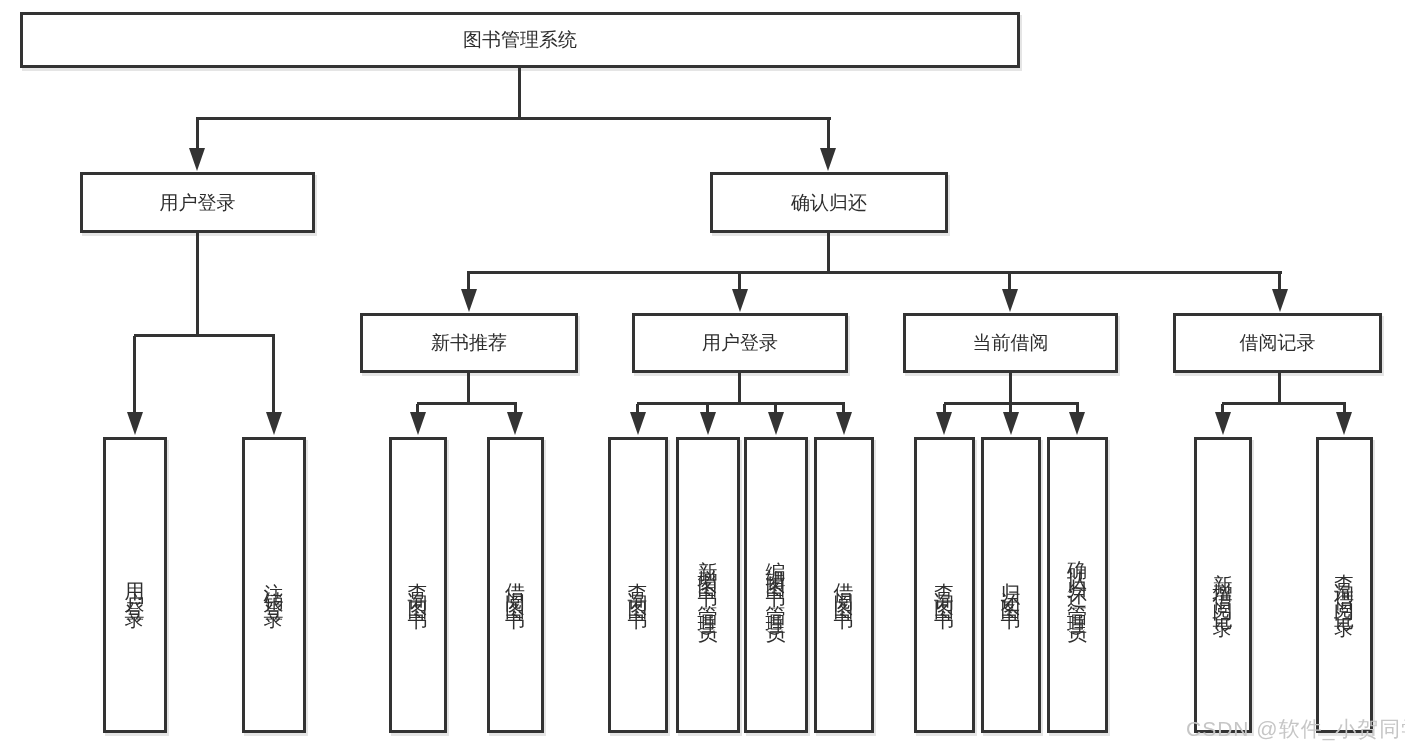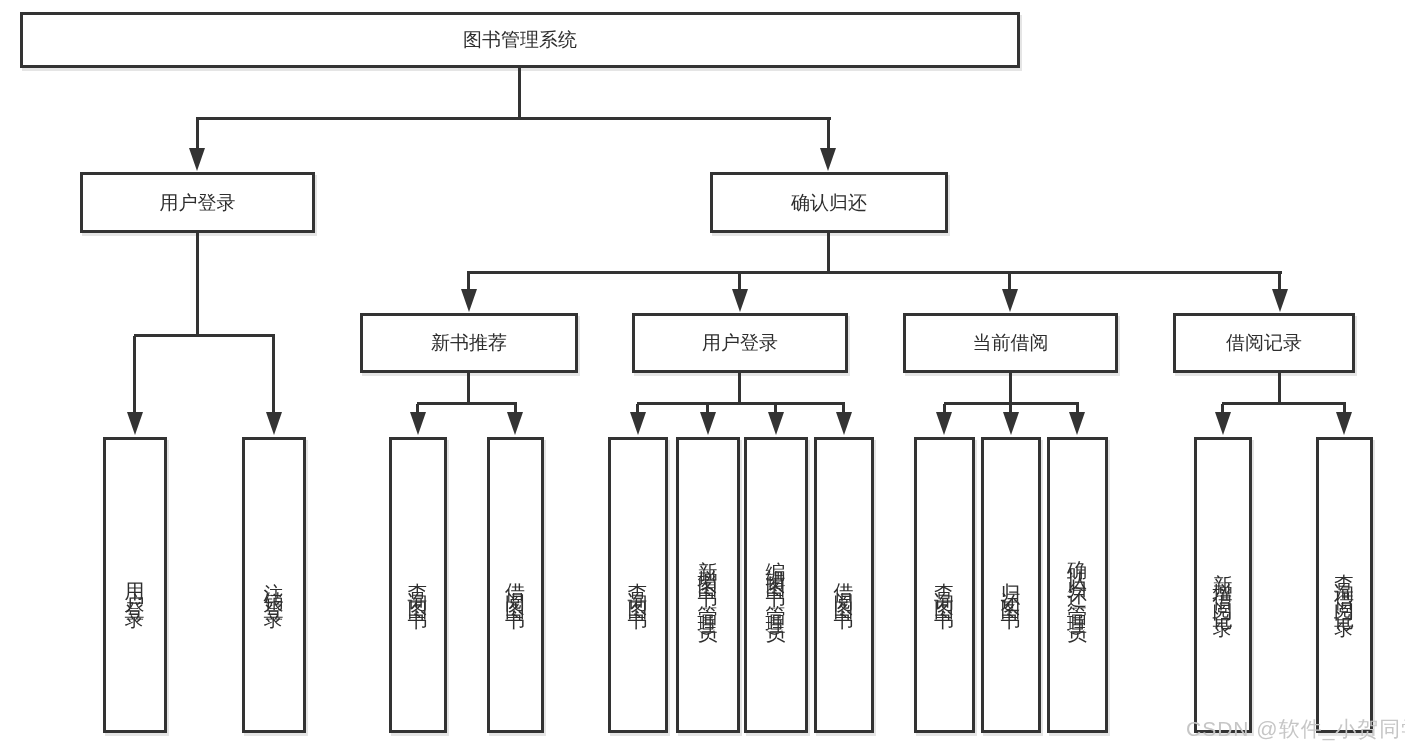--- a/index.html
+++ b/index.html
@@ -64,21 +64,21 @@
   <div class="vline" style="left:738px;top:273px;height:18px;"></div>
   <div class="arrow" style="left:732px;top:289px;"></div>
   <div class="vline" style="left:1008px;top:273px;height:18px;"></div>
   <div class="arrow" style="left:1002px;top:289px;"></div>
   <div class="vline" style="left:1278px;top:273px;height:18px;"></div>
   <div class="arrow" style="left:1272px;top:289px;"></div>
 
   <div class="box" style="left:360px;top:313px;width:218px;height:60px;">新书推荐</div>
   <div class="box" style="left:632px;top:313px;width:216px;height:60px;">用户登录</div>
   <div class="box" style="left:903px;top:313px;width:215px;height:60px;">当前借阅</div>
-  <div class="box" style="left:1173px;top:313px;width:182px;height:60px;">借阅记录</div>
+  <div class="box" style="left:1173px;top:313px;width:209px;height:60px;">借阅记录</div>
 
   <div class="vline" style="left:467px;top:373px;height:32px;"></div>
   <div class="hline" style="left:417px;top:402px;width:100px;"></div>
   <div class="vline" style="left:416px;top:404px;height:10px;"></div>
   <div class="arrow" style="left:410px;top:412px;"></div>
   <div class="vline" style="left:514px;top:404px;height:10px;"></div>
   <div class="arrow" style="left:507px;top:412px;"></div>
 
   <div class="vline" style="left:738px;top:373px;height:32px;"></div>
   <div class="hline" style="left:637px;top:402px;width:208px;"></div>

